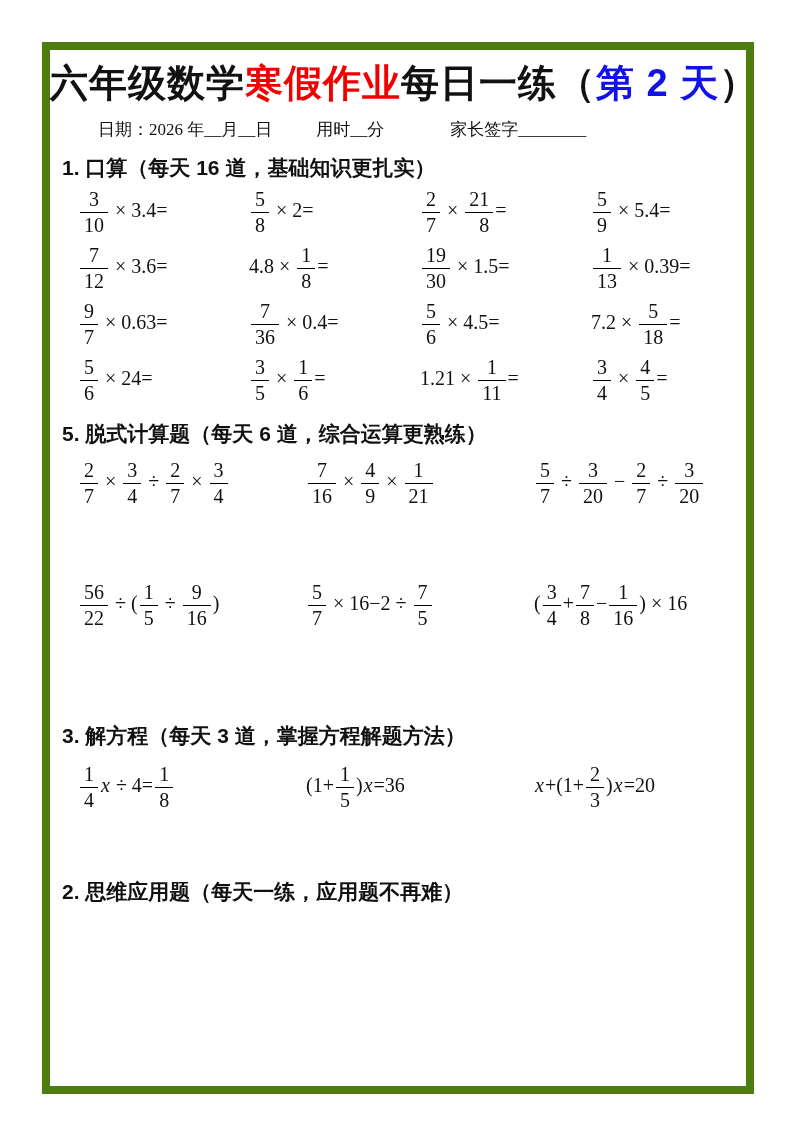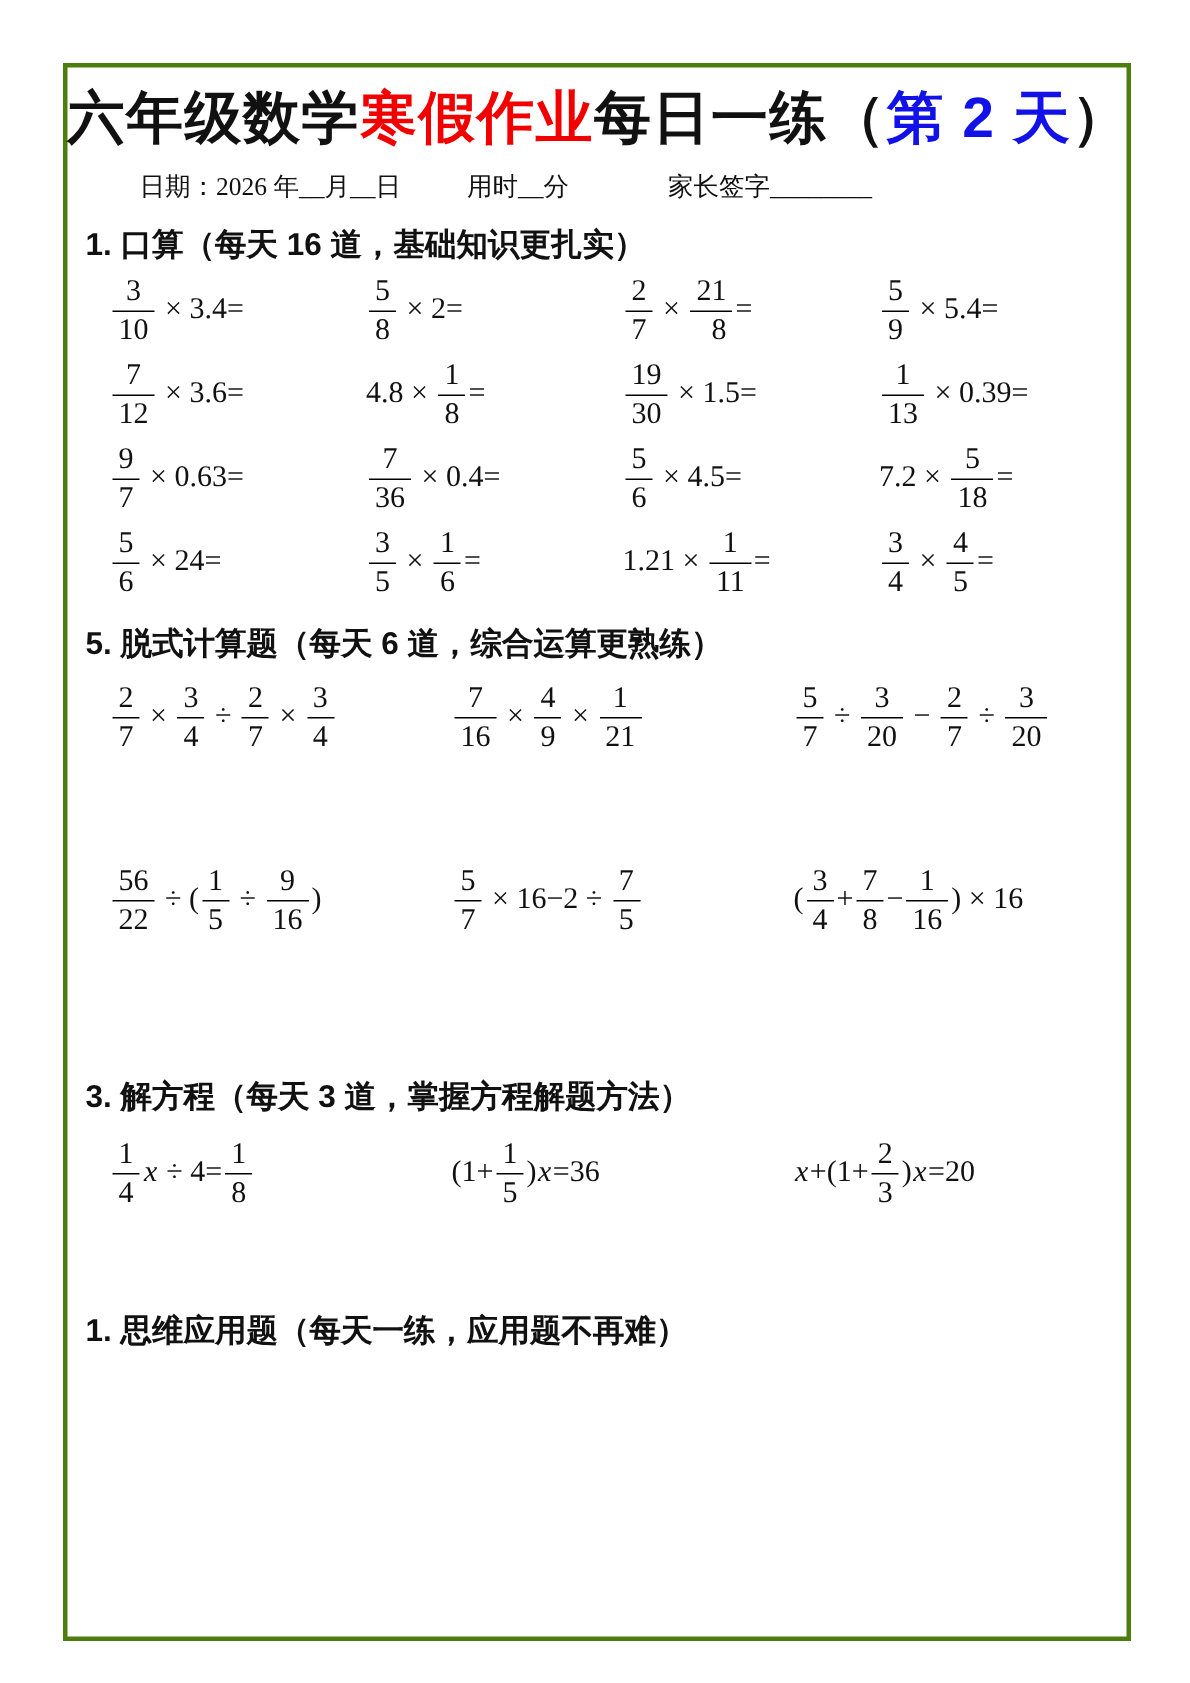--- a/index.html
+++ b/index.html
@@ -8,21 +8,21 @@
     --ink:#111111;
   }
   *{margin:0;padding:0;box-sizing:border-box;}
   html,body{background:#ffffff;}
   body{
     width:793px;height:1122px;position:relative;overflow:hidden;
     font-family:"Liberation Sans",sans-serif;color:var(--ink);
   }
   .frame{
     position:absolute;left:42px;top:42px;width:712px;height:1052px;
-    border:3px solid #4d7c0f;background:#fff;
+    border:8px solid #4d7c0f;background:#fff;
   }
   .title{
     position:absolute;left:0;top:8px;width:100%;
     text-align:center;font-size:38px;font-weight:900;letter-spacing:1px;
     font-family:"Liberation Sans",sans-serif;white-space:nowrap;
   }
   .title .red{color:var(--red);}
   .title .blue{color:var(--blue);}
   .date-line{
     position:absolute;left:0;top:68px;width:100%;
@@ -155,15 +155,15 @@
         <span class="math"><span class="frac"><span class="num">1</span><span class="den">4</span></span><i>x</i> ÷ 4=<span class="frac"><span class="num">1</span><span class="den">8</span></span></span>
       </div>
       <div class="prob-cell">
         <span class="math">(1+<span class="frac"><span class="num">1</span><span class="den">5</span></span>)<i>x</i>=36</span>
       </div>
       <div class="prob-cell">
         <span class="math"><i>x</i>+(1+<span class="frac"><span class="num">2</span><span class="den">3</span></span>)<i>x</i>=20</span>
       </div>
     </div>
 
-  <div class="sec-h" style="top:828px">1. 思维应用题（每天一练，应用题不再难）</div>
+  <div class="sec-h" style="top:828px">2. 思维应用题（每天一练，应用题不再难）</div>
 
 </div>
 
 </body></html>

